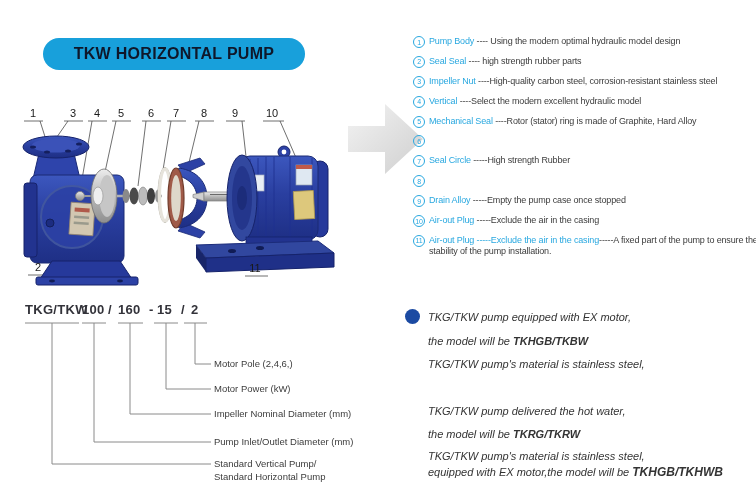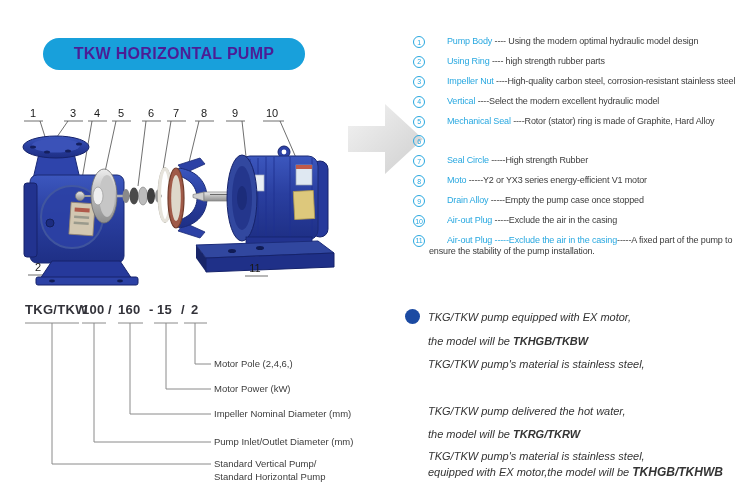--- a/index.html
+++ b/index.html
@@ -2,29 +2,29 @@
 <html><head>
 <meta charset="utf-8">
 <style>
   html,body{margin:0;padding:0;}
   body{width:756px;height:500px;background:#ffffff;font-family:"Liberation Sans",sans-serif;position:relative;overflow:hidden;}
   .abs{position:absolute;}
 
   
   .banner{left:43px;top:38px;width:262px;height:32px;background:#18a0db;border-radius:17px;
           display:flex;align-items:center;justify-content:center;}
-  .banner span{color:#4c1d95;font-weight:bold;font-size:16px;letter-spacing:.3px;}
+  .banner span{color:#0f172a;font-weight:bold;font-size:16px;letter-spacing:.3px;}
 
   
   .plist{left:413px;top:36px;width:345px;list-style:none;margin:0;padding:0;}
   .pl-item{height:19.9px;font-size:9px;letter-spacing:-.15px;display:flex;align-items:flex-start;white-space:nowrap;color:#3c3c3c;}
   .pl-item.wrap{white-space:normal;height:auto;line-height:11px;}
   .pl-num{flex:0 0 auto;width:10px;height:10px;margin:0 4px 0 0;border:1px solid #29a8e0;border-radius:50%;
           color:#29a8e0;font-size:7px;display:inline-flex;align-items:center;justify-content:center;margin-top:0px;}
-  .pl-name{color:#29a8e0;margin-left:18px;}
+  .pl-name{color:#29a8e0;}
   .pl-desc{color:#3c3c3c;}
 
   
   .variants{left:404px;top:306px;width:352px;height:190px;font-style:italic;}
   .v-bullet{position:absolute;left:1px;top:3px;width:15px;height:15px;border-radius:50%;background:#1b4aa2;}
   .v-line{position:absolute;left:24px;font-size:11px;color:#333333;white-space:nowrap;}
   .v-line .model{font-weight:bold;}
   .v-line .model.big{font-size:12px;}
 
   svg text{font-family:"Liberation Sans",sans-serif;}
@@ -187,21 +187,21 @@
   <polygon points="0,28 37,28 37,6 75,41 37,76 37,54 0,54" fill="url(#arrowG)"></polygon>
 </svg>
 
 <ul class="abs plist">
   <li class="pl-item">
       <span class="pl-num">1</span>
       <span class="pl-text"><span class="pl-name">Pump Body</span><span class="pl-desc"> ---- Using the modern optimal hydraulic model design</span></span>
     </li>
   <li class="pl-item">
       <span class="pl-num">2</span>
-      <span class="pl-text"><span class="pl-name">Using Ring</span><span class="pl-desc"> ---- high strength rubber parts</span></span>
+      <span class="pl-text"><span class="pl-name">Seal Seal</span><span class="pl-desc"> ---- high strength rubber parts</span></span>
     </li>
   <li class="pl-item">
       <span class="pl-num">3</span>
       <span class="pl-text"><span class="pl-name">Impeller Nut</span><span class="pl-desc"> ----High-quality carbon steel, corrosion-resistant stainless steel</span></span>
     </li>
   <li class="pl-item">
       <span class="pl-num">4</span>
       <span class="pl-text"><span class="pl-name">Vertical</span><span class="pl-desc"> ----Select the modern excellent hydraulic model</span></span>
     </li>
   <li class="pl-item">
@@ -210,21 +210,20 @@
     </li>
   <li class="pl-item">
       <span class="pl-num">6</span>
     </li>
   <li class="pl-item">
       <span class="pl-num">7</span>
       <span class="pl-text"><span class="pl-name">Seal Circle</span><span class="pl-desc"> -----High strength Rubber</span></span>
     </li>
   <li class="pl-item">
       <span class="pl-num">8</span>
-      <span class="pl-text"><span class="pl-name">Moto</span><span class="pl-desc"> -----Y2 or YX3 series energy-efficient V1 motor</span></span>
     </li>
   <li class="pl-item">
       <span class="pl-num">9</span>
       <span class="pl-text"><span class="pl-name">Drain Alloy</span><span class="pl-desc"> -----Empty the pump case once stopped</span></span>
     </li>
   <li class="pl-item">
       <span class="pl-num">10</span>
       <span class="pl-text"><span class="pl-name">Air-out Plug</span><span class="pl-desc"> -----Exclude the air in the casing</span></span>
     </li>
   <li class="pl-item wrap">

